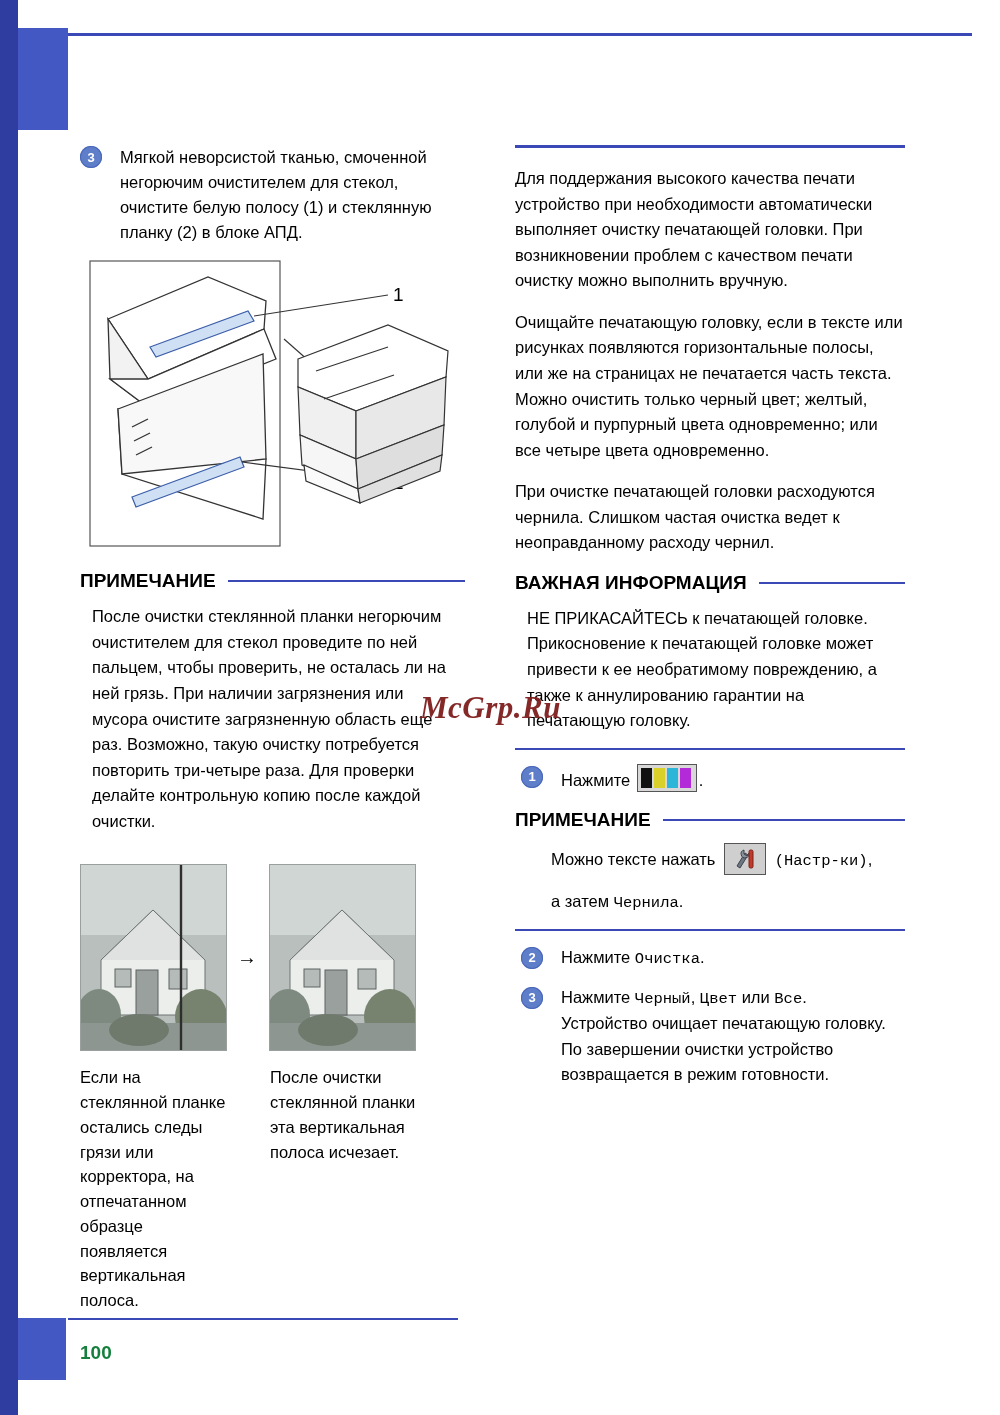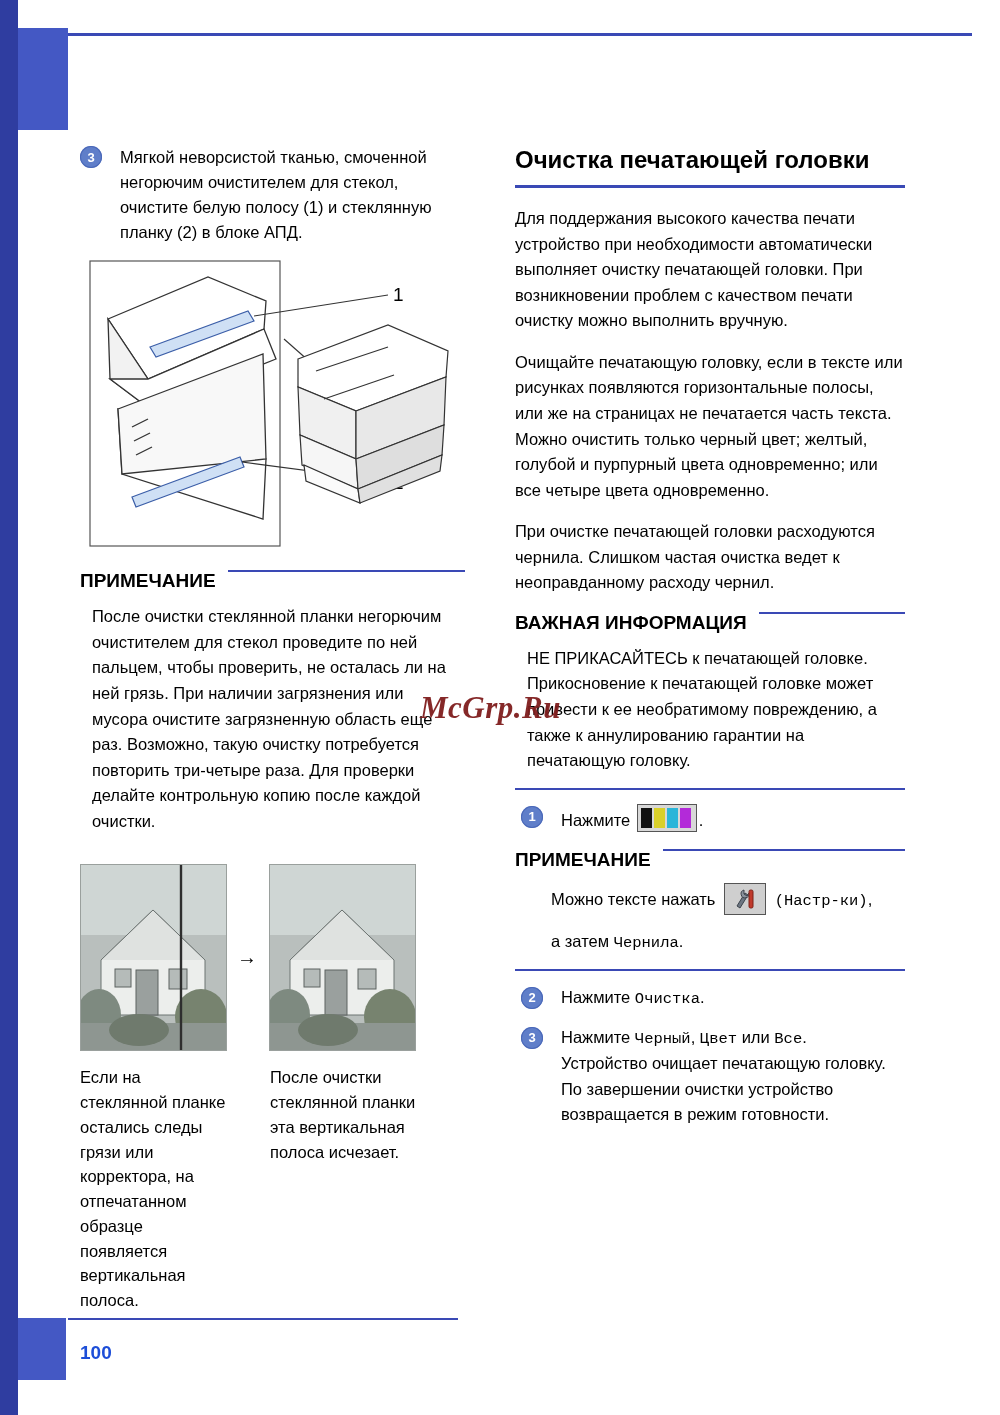--- a/index.html
+++ b/index.html
@@ -31,21 +31,21 @@
   .bottom-rule{
     position:absolute;left:68px;top:1318px;width:390px;height:2px;
     background:#3a49b5;
   }
   .footer-block{
     position:absolute;left:18px;top:1318px;width:48px;height:62px;
     background:#4458c4;
   }
   .page-number{
     position:absolute;left:80px;top:1342px;
-    font-size:19px;font-weight:bold;color:#1d4ed8;
+    font-size:19px;font-weight:bold;color:#15803d;
   }
 
   
   .col-left{
     position:absolute;left:80px;top:145px;width:385px;
   }
   .col-right{
     position:absolute;left:515px;top:145px;width:390px;
   }
 
@@ -79,21 +79,21 @@
   }
   .title-rule{
     height:3px;background:#3a49b5;margin:0 0 18px 0;width:100%;
   }
   .body-p{
     font-size:16.5px;line-height:1.55;margin:0 0 16px 0;
   }
 
   
   .note-head{
-    display:flex;gap:12px;margin:16px 0 8px 0;
+    display:flex;align-items:center;gap:12px;margin:16px 0 8px 0;
   }
   .note-head .label{
     font-size:19px;font-weight:bold;white-space:nowrap;
   }
   .note-head .rule{
     flex:1;height:2px;background:#3a49b5;
   }
   .note-body{
     font-size:16.5px;line-height:1.55;margin:12px;
   }
@@ -250,21 +250,20 @@
         </div>
       </div>
     </div>
     <div style="display:flex;gap:20px;">
       <div class="caption">Если на стеклянной планке остались следы грязи или корректора, на отпечатанном образце появляется вертикальная полоса.</div>
       <div class="caption second">После очистки стеклянной планки эта вертикальная полоса исчезает.</div>
     </div>
   </div>
 
   <div class="col-right">
-    <h2 class="section-title">Очистка печатающей головки</h2>
     <div class="title-rule"></div>
 
     <p class="body-p">Для поддержания высокого качества печати устройство при необходимости автоматически выполняет очистку печатающей головки. При возникновении проблем с качеством печати очистку можно выполнить вручную.</p>
     <p class="body-p">Очищайте печатающую головку, если в тексте или рисунках появляются горизонтальные полосы, или же на страницах не печатается часть текста. Можно очистить только черный цвет; желтый, голубой и пурпурный цвета одновременно; или все четыре цвета одновременно.</p>
     <p class="body-p">При очистке печатающей головки расходуются чернила. Слишком частая очистка ведет к неоправданному расходу чернил.</p>
 
     <div class="note-head">
       <span class="label">ВАЖНАЯ ИНФОРМАЦИЯ</span>
       <span class="rule"></span>
     </div>

